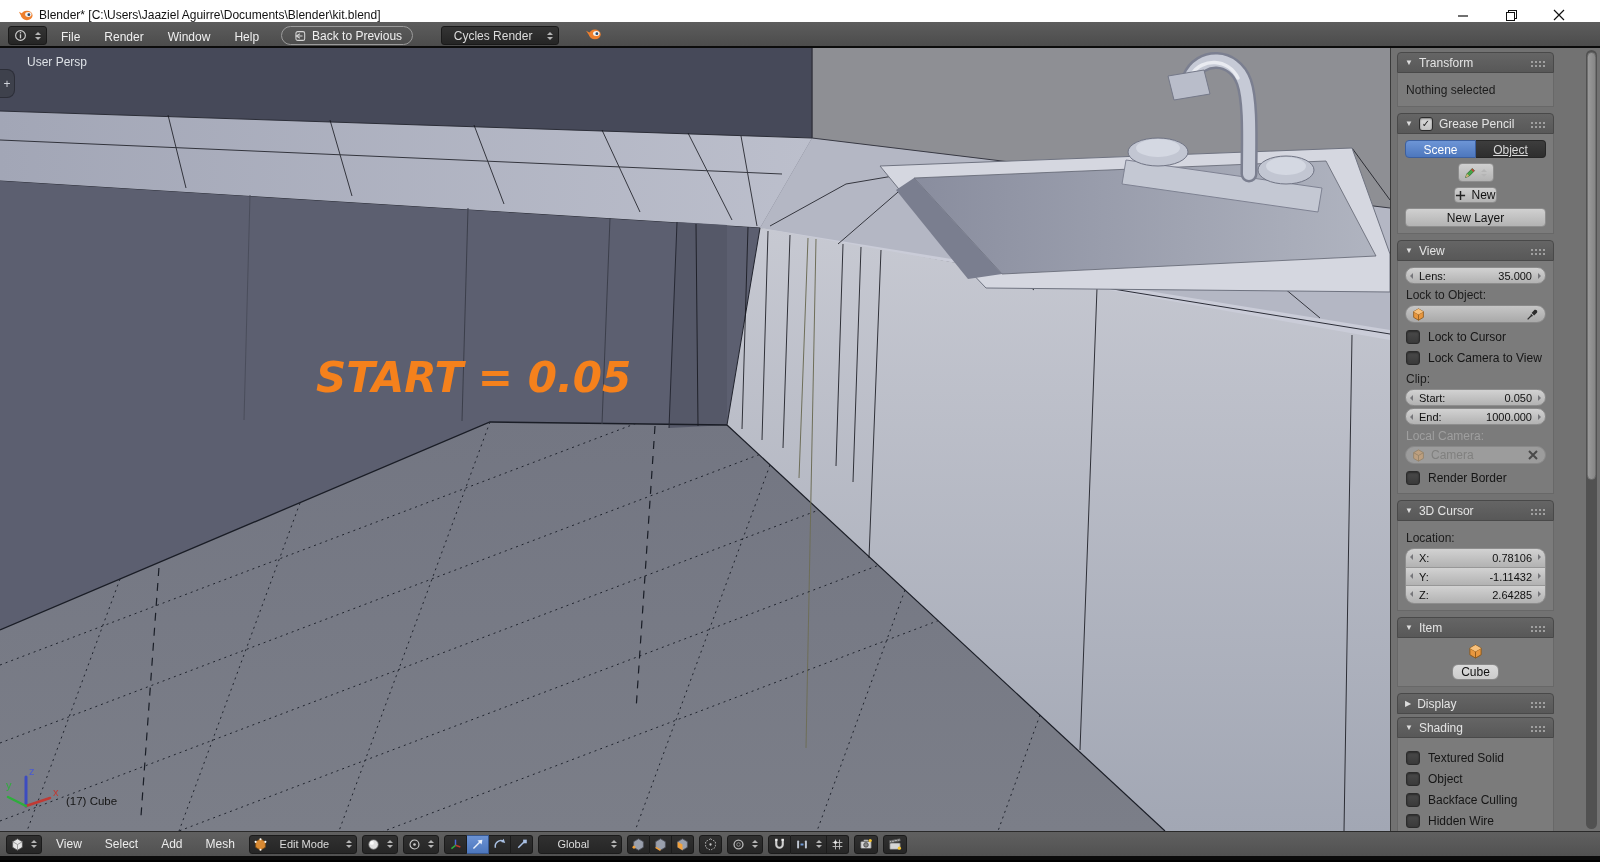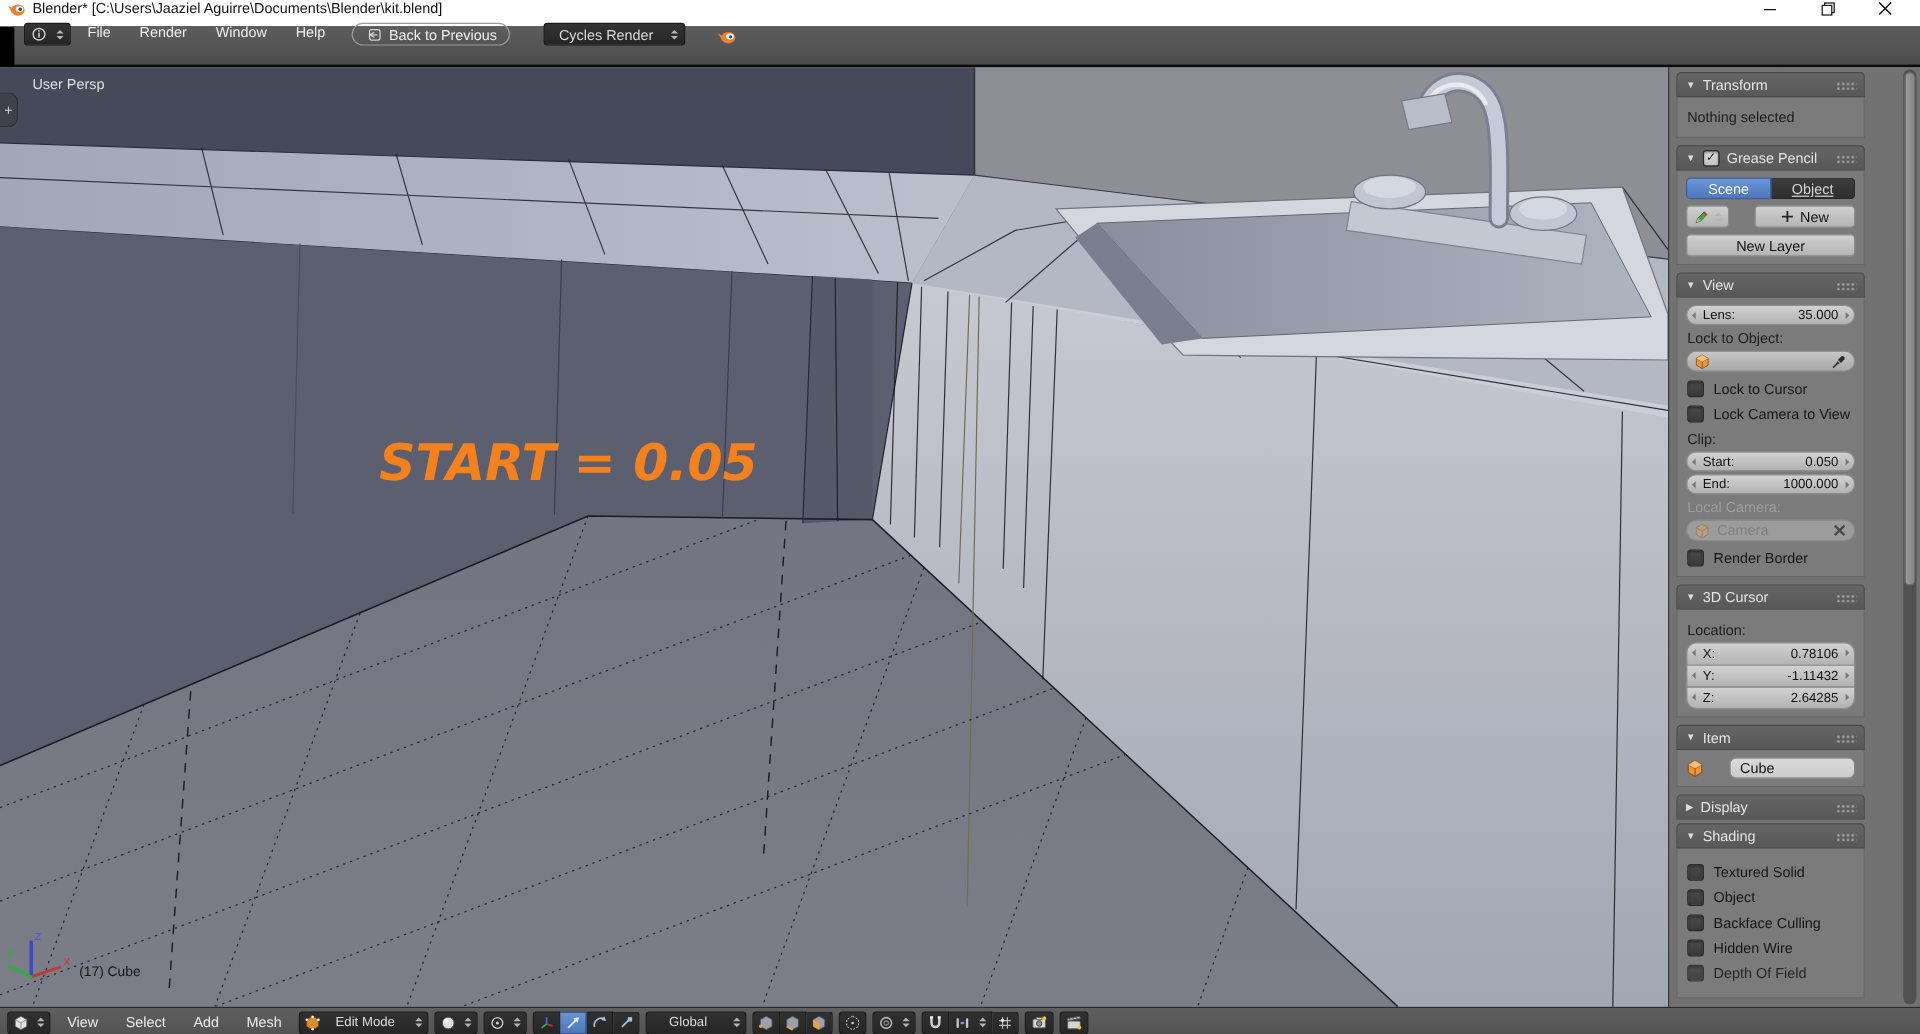--- a/index.html
+++ b/index.html
@@ -1,27 +1,27 @@
 <!DOCTYPE html>
 <html><head>
 <meta charset="utf-8">
 <style>
   * { box-sizing: border-box; margin: 0; padding: 0; }
   body { font-family: "Liberation Sans", sans-serif; background:#222; }
   .app { width:1600px; height:862px; position:relative; overflow:hidden; background:#000; }
 
   
-  .titlebar { height:22px; background:#ffffff; display:flex; align-items:flex-start; padding:0 6px; gap:6px; }
+  .titlebar { height:22px; background:#ffffff; display:flex; align-items:flex-end; padding:0 18px; gap:6px; }
   .titlebar .ttext { font-size:12px; color:#111; }
   .capbtns { margin-left:auto; display:flex; align-items:center; gap:34px; padding-right:16px; }
   .capbtn { width:14px; height:14px; display:flex; align-items:center; justify-content:center; cursor:default; }
 
   
   .infobar { height:26px; background:linear-gradient(#5d5d5d,#4c4c4c); border-bottom:2px solid #0c0c0c;
-             display:flex; align-items:flex-end; padding:16px 8px; gap:4px; color:#e6e6e6; font-size:12px;margin-left:12px; }
+             display:flex; align-items:flex-start; padding:4px 8px; gap:4px; color:#e6e6e6; font-size:12px; }
   .menuitem { padding:0 10px; height:22px; line-height:22px; color:#efefef; }
   .dk-btn { background:linear-gradient(#343434,#252525); border:1px solid #1a1a1a; border-radius:3px;
             height:19px; display:flex; align-items:center; padding:0 5px; gap:4px; color:#dcdcdc; }
   .pill-btn { border:1px solid #9b9b9b; border-radius:10px; height:19px; display:flex; align-items:center;
               gap:6px; padding:0 10px; color:#f0f0f0; }
   .ar { display:flex; flex-direction:column; gap:2px; margin-left:4px; }
   .ar i { width:0; height:0; border:3px solid transparent; display:block; }
   .ar i.up { border-bottom-color:#b5b5b5; border-top-width:0; }
   .ar i.dn { border-top-color:#b5b5b5; border-bottom-width:0; }
   .stats { margin-left:8px; color:#e9e9e9; }
@@ -63,21 +63,21 @@
                 text-align:center; }
   .seg { display:flex; margin-bottom:5px; }
   .seg div { flex:1; height:18px; line-height:18px; text-align:center; font-size:12px; }
   .seg .on { background:linear-gradient(#6d95d6,#4d77bd); color:#fff; border:1px solid #3c5f9e;
              border-radius:4px 0 0 4px; }
   .seg .off { background:linear-gradient(#3d3d3d,#2e2e2e); color:#d8d8d8; border:1px solid #262626;
               border-left:none; border-radius:0 4px 4px 0;text-decoration:underline; }
   .btn-light { background:linear-gradient(#d0d0d0,#b3b3b3); border:1px solid #8d8d8d; border-radius:4px;
                height:19px; display:flex; align-items:center; justify-content:center; gap:5px;
                color:#111; font-size:12px; }
-  .row { display:flex; gap:21px; align-items:center; }
+  .row { display:flex; gap:5px; align-items:center;flex-direction:column; }
   .objfield { height:18px; border-radius:9px; background:linear-gradient(#c6c6c6,#a9a9a9);
               border:1px solid #898989; display:flex; align-items:center; gap:6px; padding:0 6px; }
   .objfield.dim { background:#9c9c9c; color:#7c7c7c; }
   .objfield .grow { flex:1; }
   .namefield { flex:1; height:18px; border-radius:6px; background:linear-gradient(#dadada,#cccccc);
                border:1px solid #8a8a8a; display:flex; align-items:center; padding:0 8px; color:#111; }
   .sb-scroll { position:absolute; right:3px; top:2px; width:11px; height:779px; background:#515151;
                border-radius:6px; }
   .sb-thumb { position:absolute; left:1px; right:1px; top:2px; height:428px; background:linear-gradient(90deg,#9a9a9a,#868686);
               border-radius:5px; border:1px solid #6f6f6f; }

